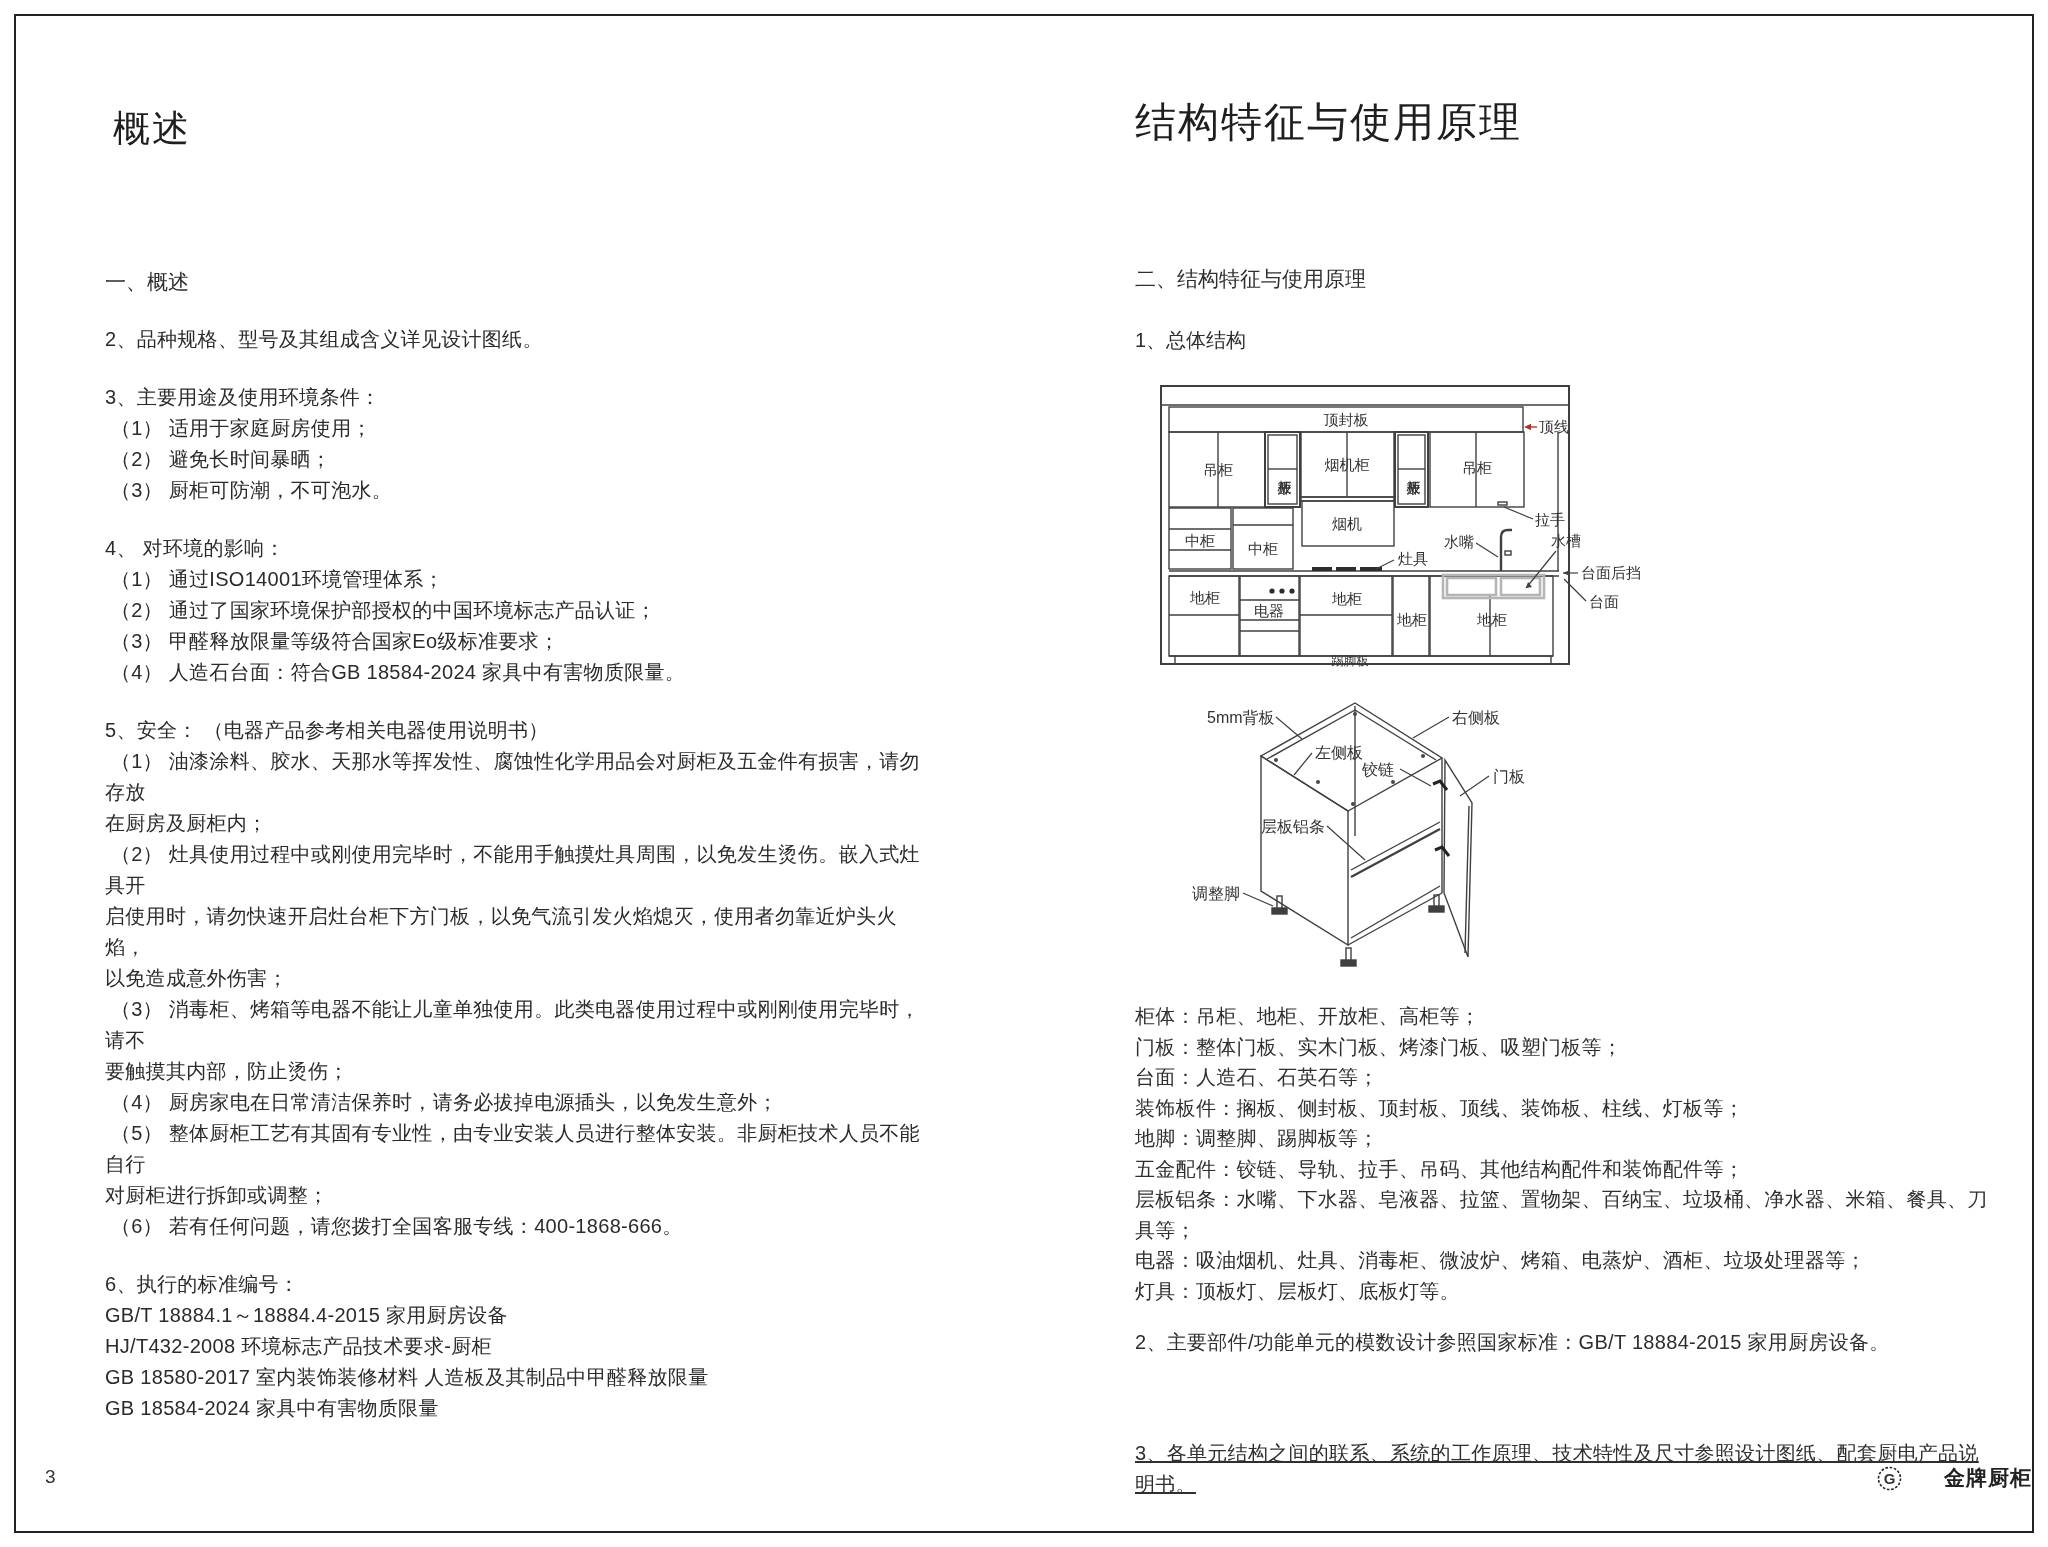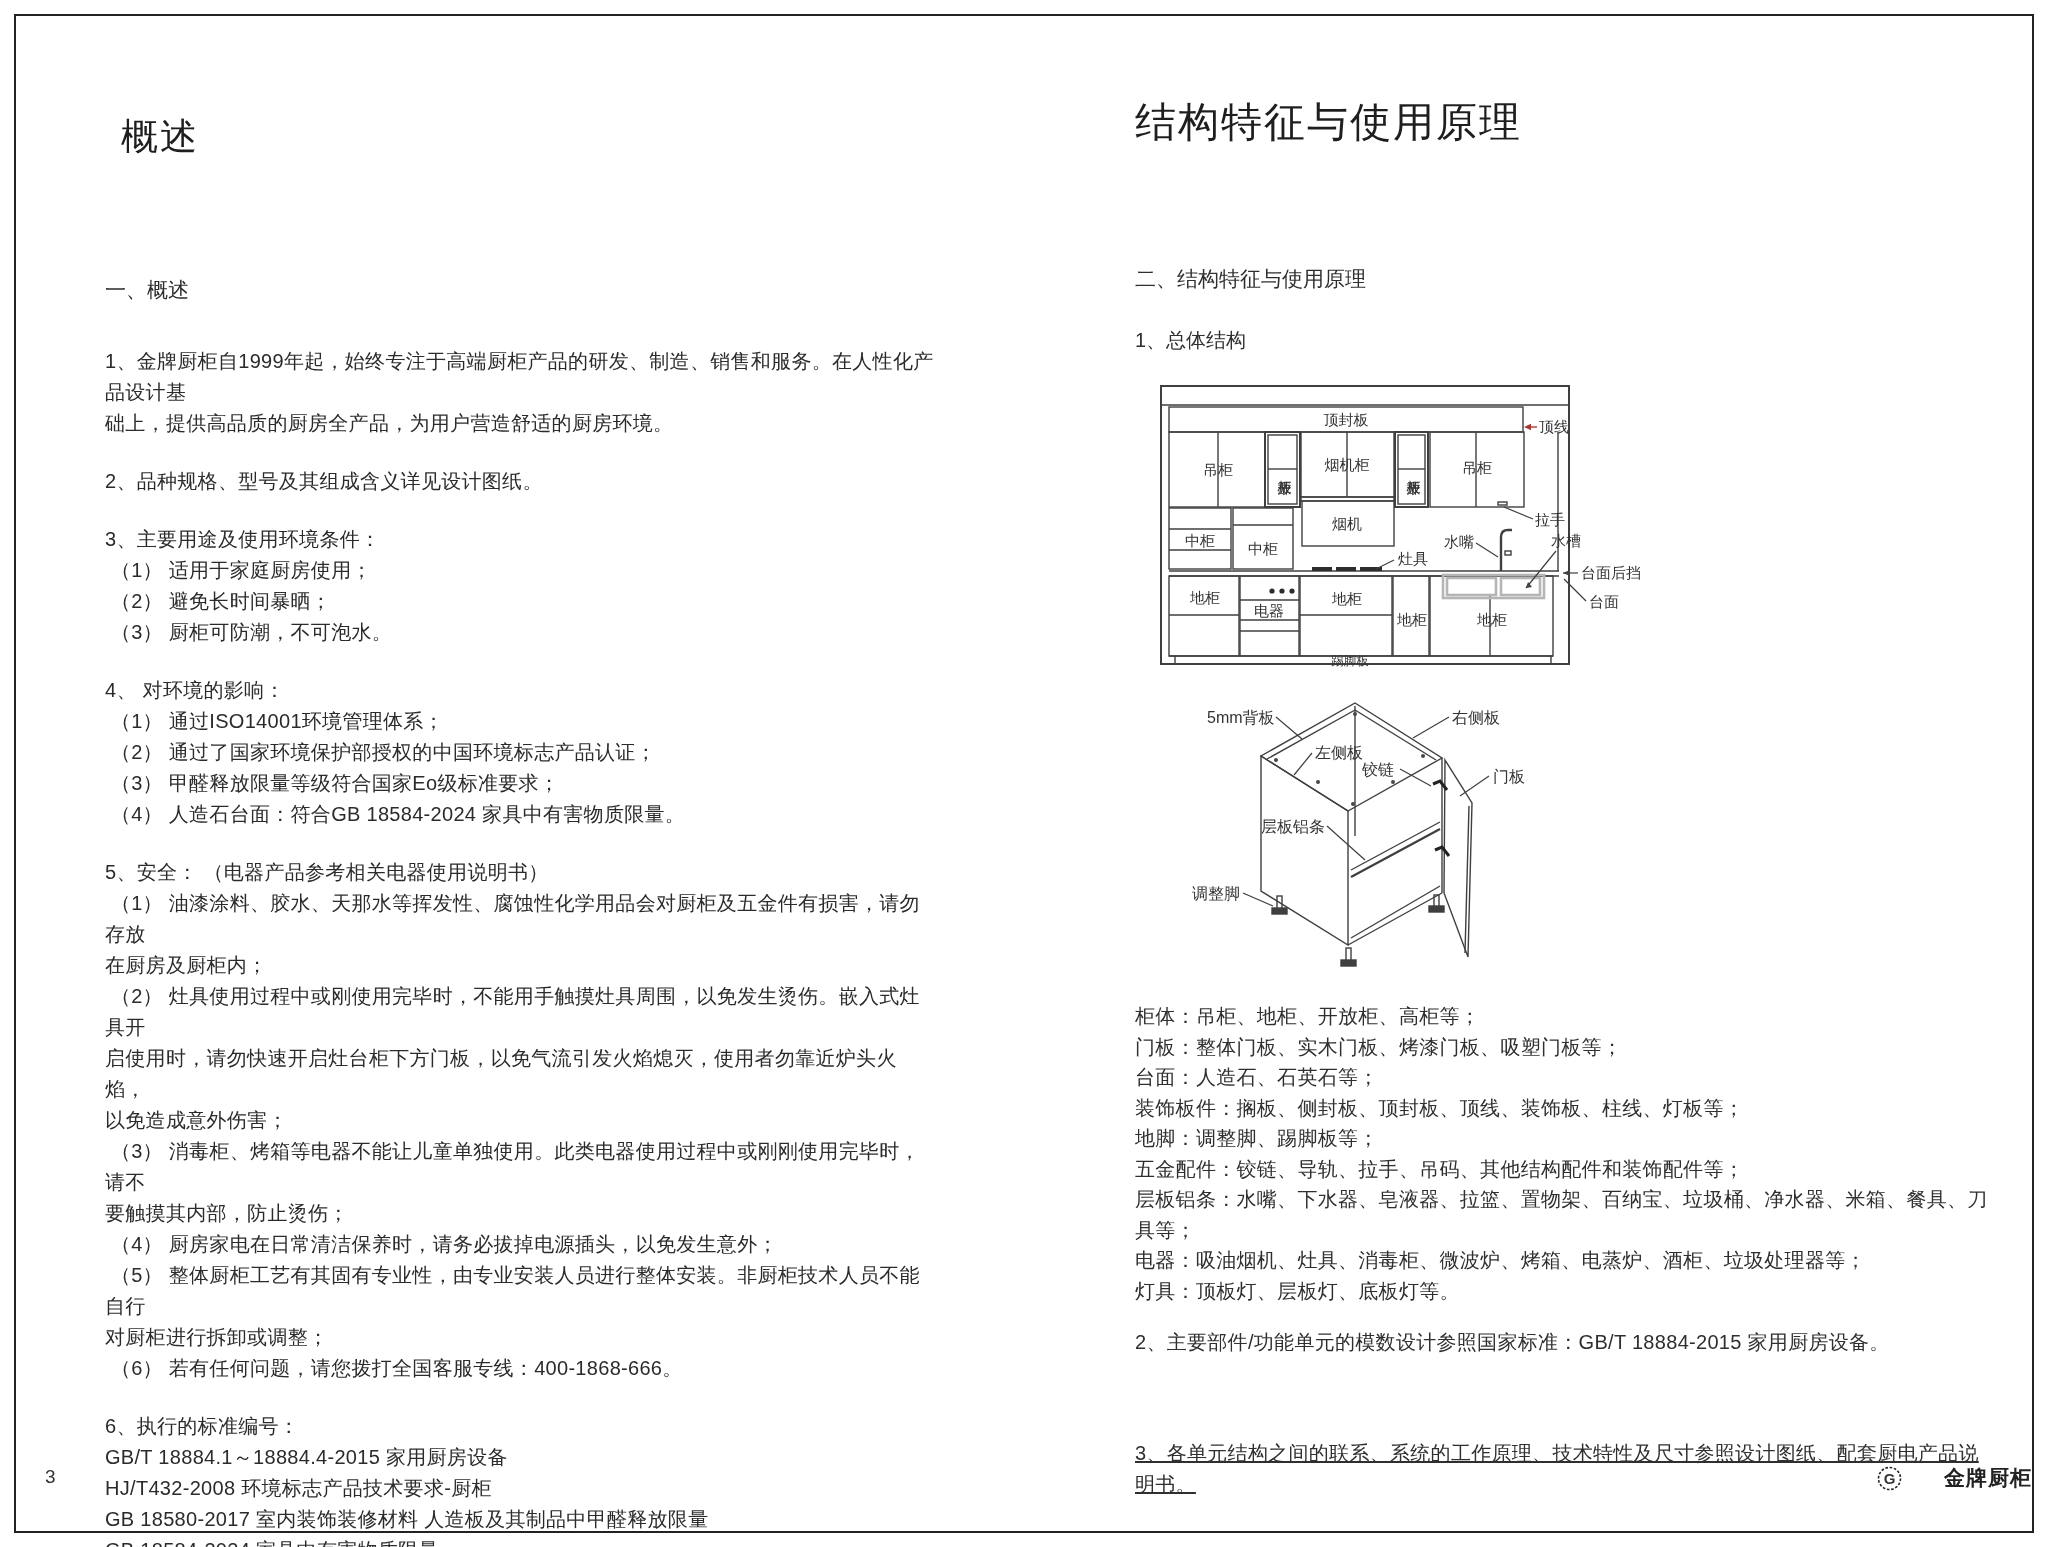--- a/index.html
+++ b/index.html
@@ -1,20 +1,20 @@
 <!DOCTYPE html>
 <html><head>
 <meta charset="utf-8">
 <style>
   html,body{margin:0;padding:0;}
   body{background:#e8e8e8;font-family:"Liberation Sans","DejaVu Sans",sans-serif;}
   .page{position:relative;width:2048px;height:1547px;background:#ffffff;color:#2f2f2f;overflow:hidden;}
   .page-border{position:absolute;left:14px;top:14px;right:14px;bottom:14px;border:2px solid #222;pointer-events:none;}
   .col-left{position:absolute;left:105px;top:100px;width:830px;}
-  .col-left h1{margin:16px;font-size:37px;font-weight:500;letter-spacing:2px;line-height:42px;color:#1e1e1e;}
+  .col-left h1{margin:8px;font-size:37px;font-weight:500;letter-spacing:2px;line-height:42px;color:#1e1e1e;}
   .sec-heading{margin-top:116px;font-size:21px;line-height:31px;color:#2b2b2b;}
   .para{margin:27px 0 0 0;font-size:20px;line-height:31px;white-space:pre-wrap;letter-spacing:0.3px;color:#2b2b2b;}
   .para.first{margin-top:41px;}
   .col-right{position:absolute;left:1135px;top:98px;width:860px;}
   .col-right h1{position:absolute;left:0;top:0;margin:0;font-size:41px;font-weight:500;letter-spacing:2px;line-height:48px;color:#1e1e1e;}
   .r-heading{position:absolute;left:0;top:165px;font-size:21px;line-height:31px;}
   .r-sub{position:absolute;left:0;top:227px;font-size:20px;line-height:31px;}
   .fig{position:absolute;}
   .fig1{left:25px;top:287px;width:500px;height:290px;}
   .fig2{left:20px;top:600px;width:480px;height:310px;}
@@ -30,22 +30,20 @@
 </style>
 </head>
 <body>
 
 <div class="page">
   <div class="page-border"></div>
 
   <div class="col-left">
     <h1>概述</h1>
     <div class="sec-heading">一、概述</div>
-    <div class="para first">1、金牌厨柜自1999年起，始终专注于高端厨柜产品的研发、制造、销售和服务。在人性化产品设计基
-础上，提供高品质的厨房全产品，为用户营造舒适的厨房环境。</div>
     <div class="para">2、品种规格、型号及其组成含义详见设计图纸。</div>
     <div class="para">3、主要用途及使用环境条件：
  （1） 适用于家庭厨房使用；
  （2） 避免长时间暴晒；
  （3） 厨柜可防潮，不可泡水。</div>
     <div class="para">4、 对环境的影响：
  （1） 通过ISO14001环境管理体系；
  （2） 通过了国家环境保护部授权的中国环境标志产品认证；
  （3） 甲醛释放限量等级符合国家Eo级标准要求；
  （4） 人造石台面：符合GB 18584-2024 家具中有害物质限量。</div>

